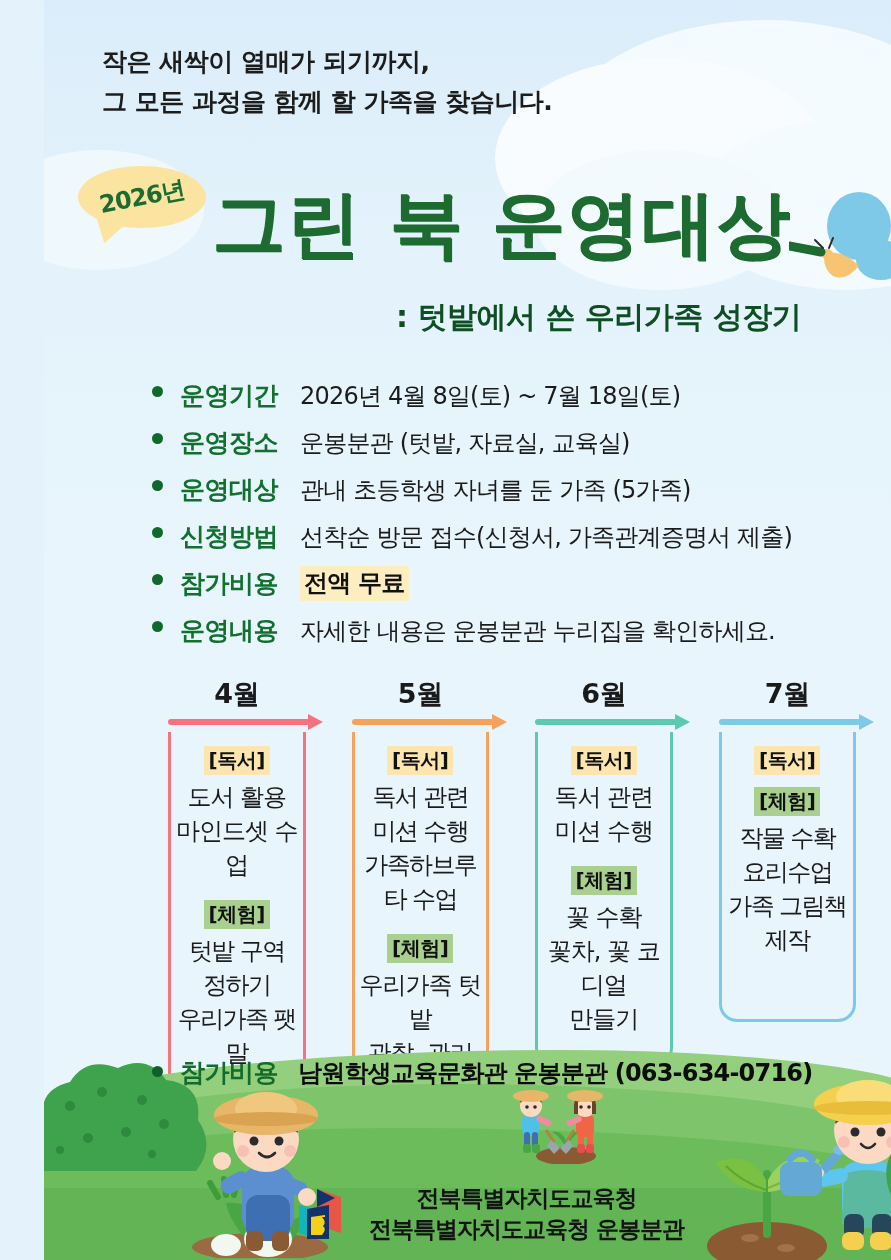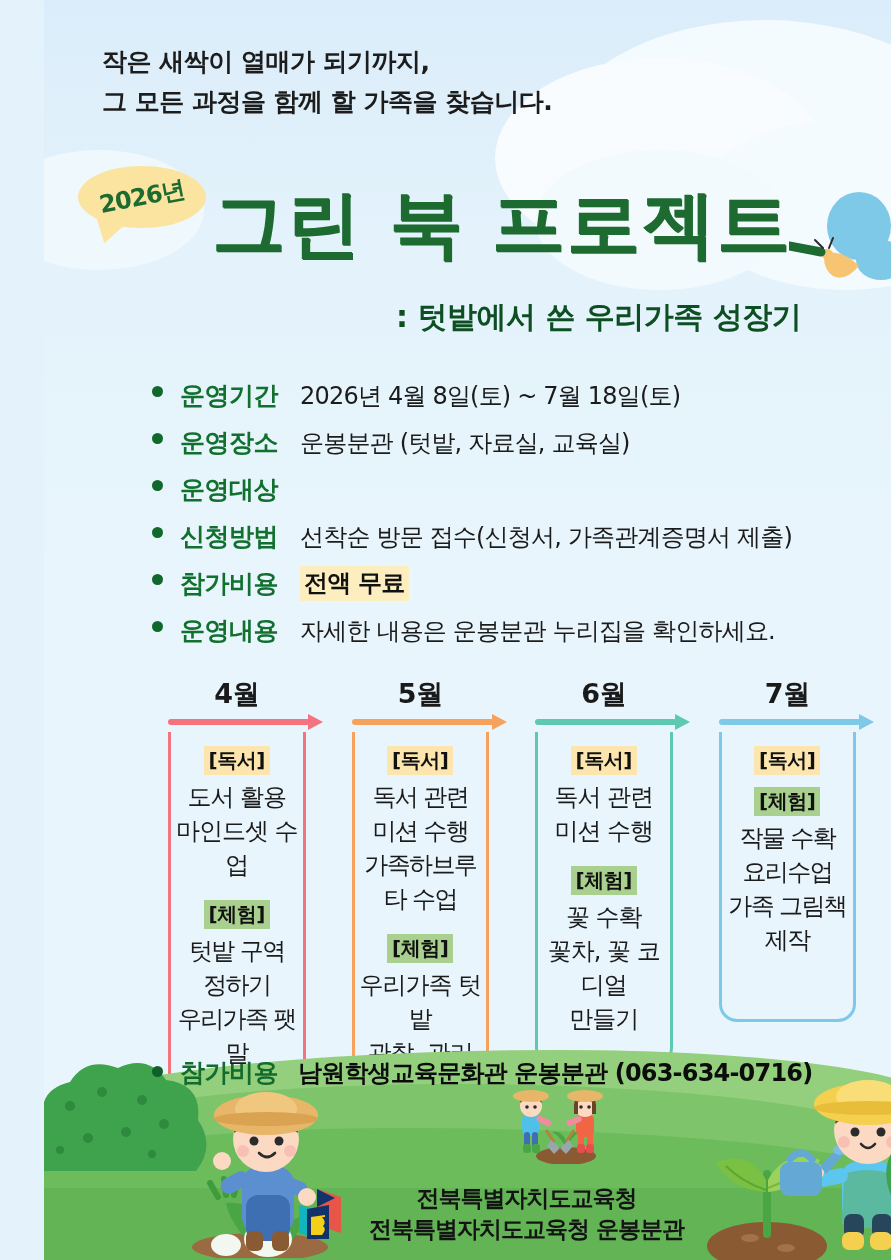--- a/index.html
+++ b/index.html
@@ -194,21 +194,21 @@
   <div class="cloud c5"></div>
 
   <div id="tagline">작은 새싹이 열매가 되기까지,
 그 모든 과정을 함께 할 가족을 찾습니다.</div>
 
   <div id="year-bubble">
     <div class="tail"></div>
     <span id="year-text">2026년</span>
   </div>
 
-  <div id="title">그린 북 프로젝트</div>
+  <div id="title">그린 북 운영대상</div>
   <div id="subtitle">: 텃밭에서 쓴 우리가족 성장기</div>
 
   <svg id="butterfly" viewBox="0 0 125 105">
     <ellipse cx="70" cy="38" rx="32" ry="34" fill="#7ec8e8"></ellipse>
     <ellipse cx="92" cy="72" rx="25" ry="20" fill="#7ec8e8"></ellipse>
     <path d="M35 66 Q52 60 70 78 Q56 94 44 88 Q34 82 35 66 Z" fill="#f7c572"></path>
     <ellipse cx="38" cy="66" rx="6" ry="5" fill="#f7c572"></ellipse>
     <path d="M0 58 L32 64" stroke="#1d6b30" stroke-width="9" stroke-linecap="round" fill="none"></path>
     <path d="M34 60 L26 52 M40 60 L44 50" stroke="#2b2b2b" stroke-width="2" fill="none" stroke-linecap="round"></path>
   </svg>
@@ -220,20 +220,21 @@
       <span class="info-value">2026년 4월 8일(토) ~ 7월 18일(토)</span>
     </div>
     <div class="info-row">
       <span class="info-bullet"></span>
       <span class="info-label">운영장소</span>
       <span class="info-value">운봉분관 (텃밭, 자료실, 교육실)</span>
     </div>
     <div class="info-row">
       <span class="info-bullet"></span>
       <span class="info-label">운영대상</span>
+      <span class="info-value">관내 초등학생 자녀를 둔 가족 (5가족)</span>
     </div>
     <div class="info-row">
       <span class="info-bullet"></span>
       <span class="info-label">신청방법</span>
       <span class="info-value">선착순 방문 접수(신청서, 가족관계증명서 제출)</span>
     </div>
     <div class="info-row">
       <span class="info-bullet"></span>
       <span class="info-label">참가비용</span>
       <span class="info-value hl">전액 무료</span>

